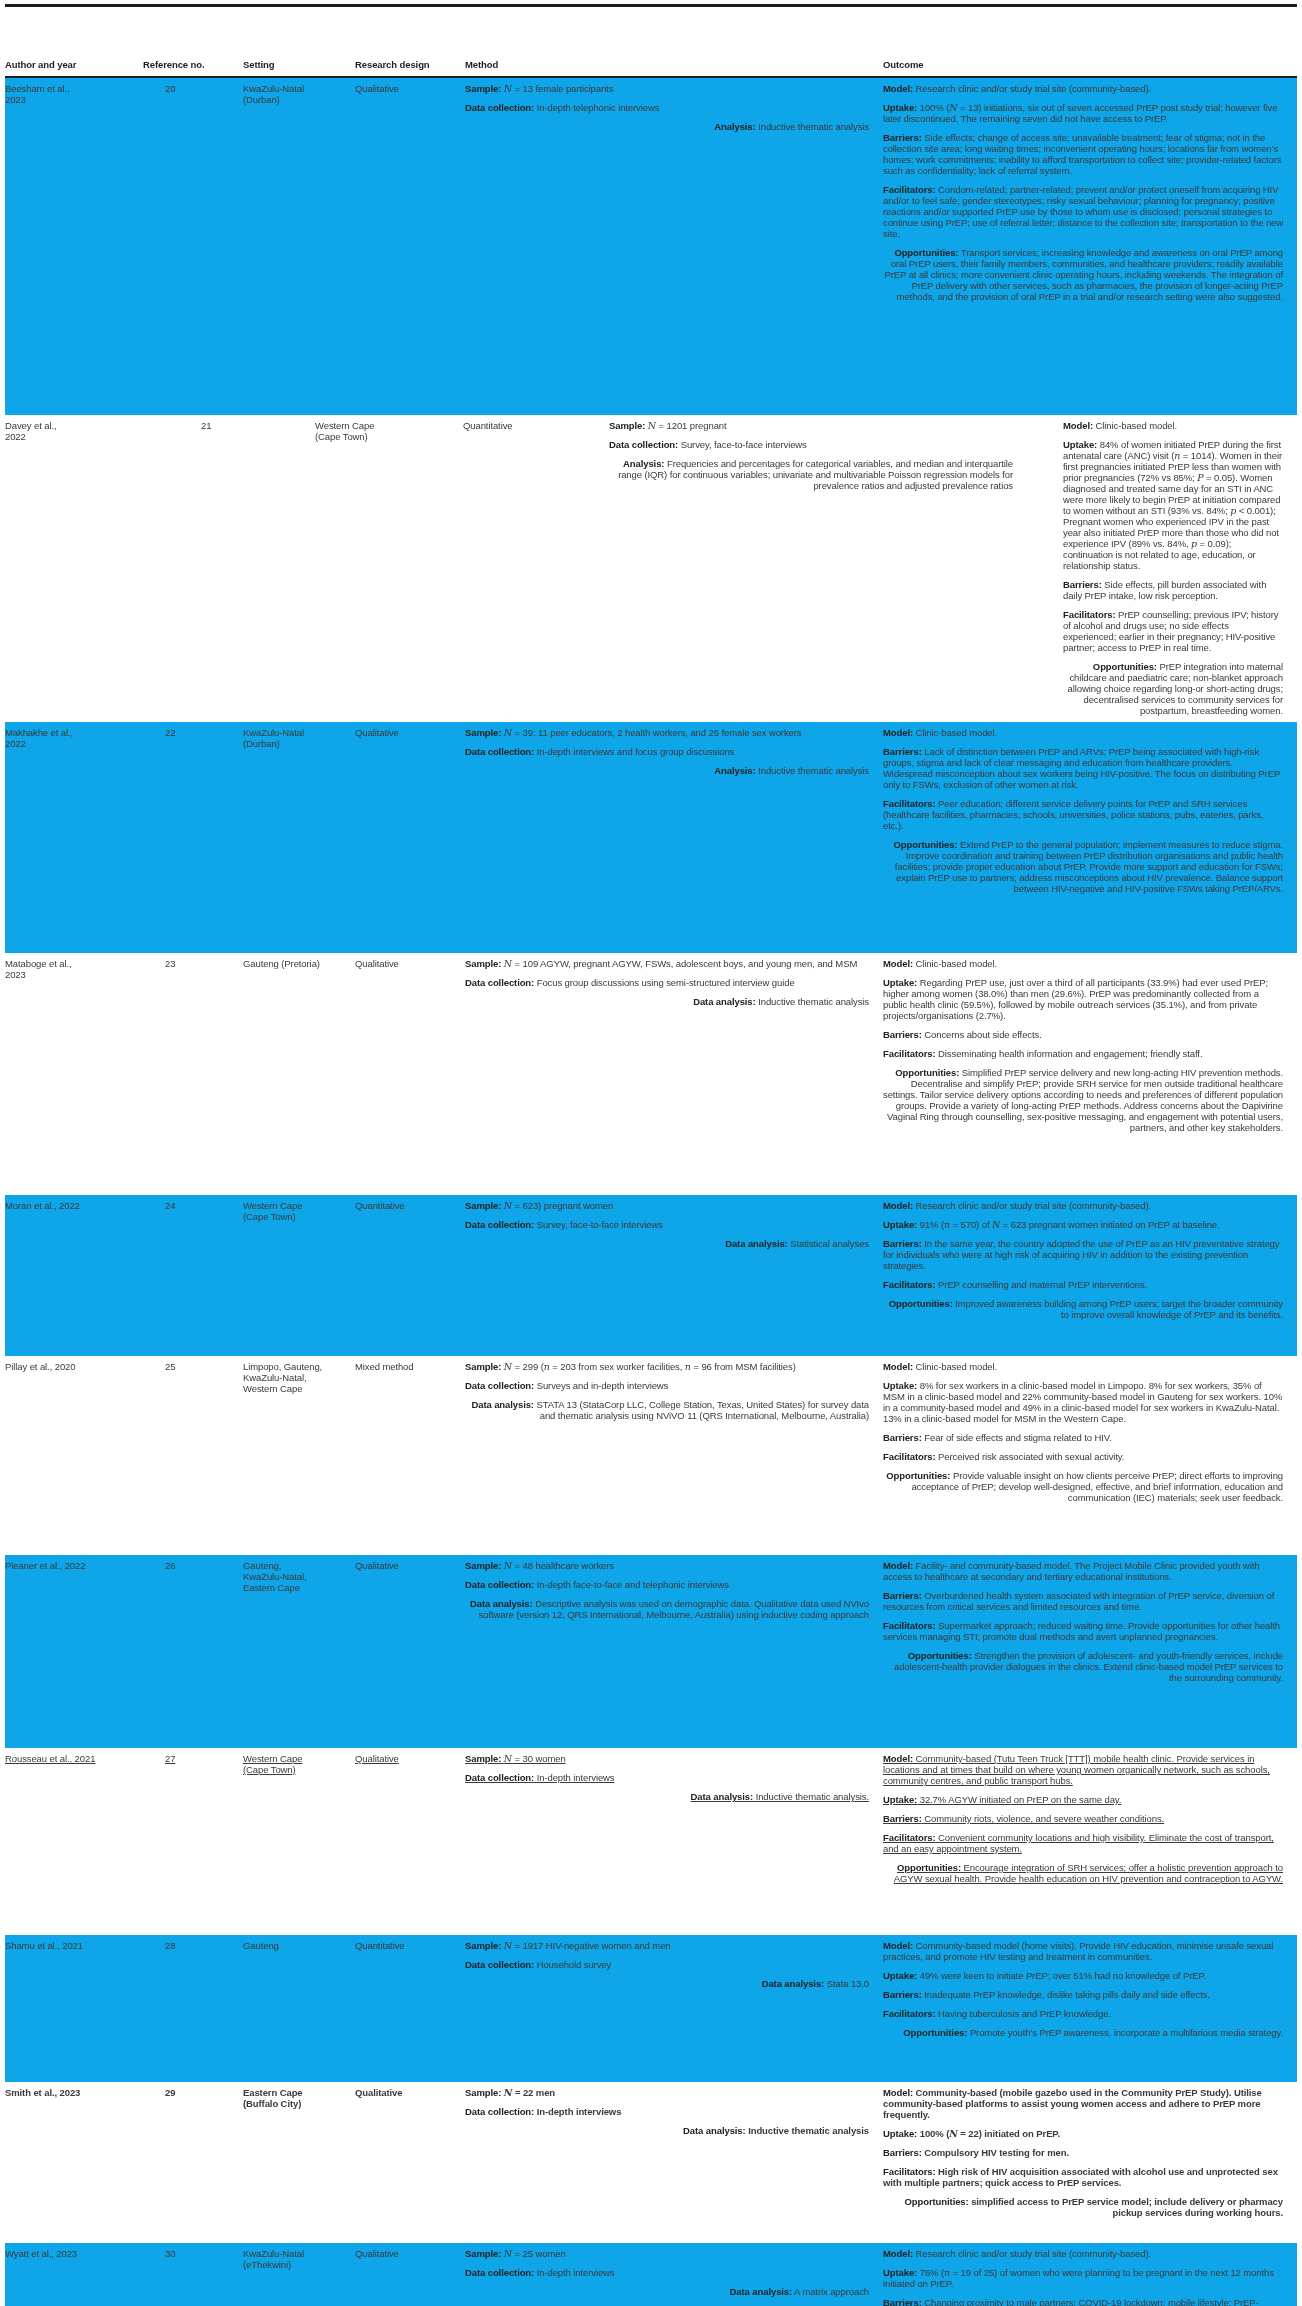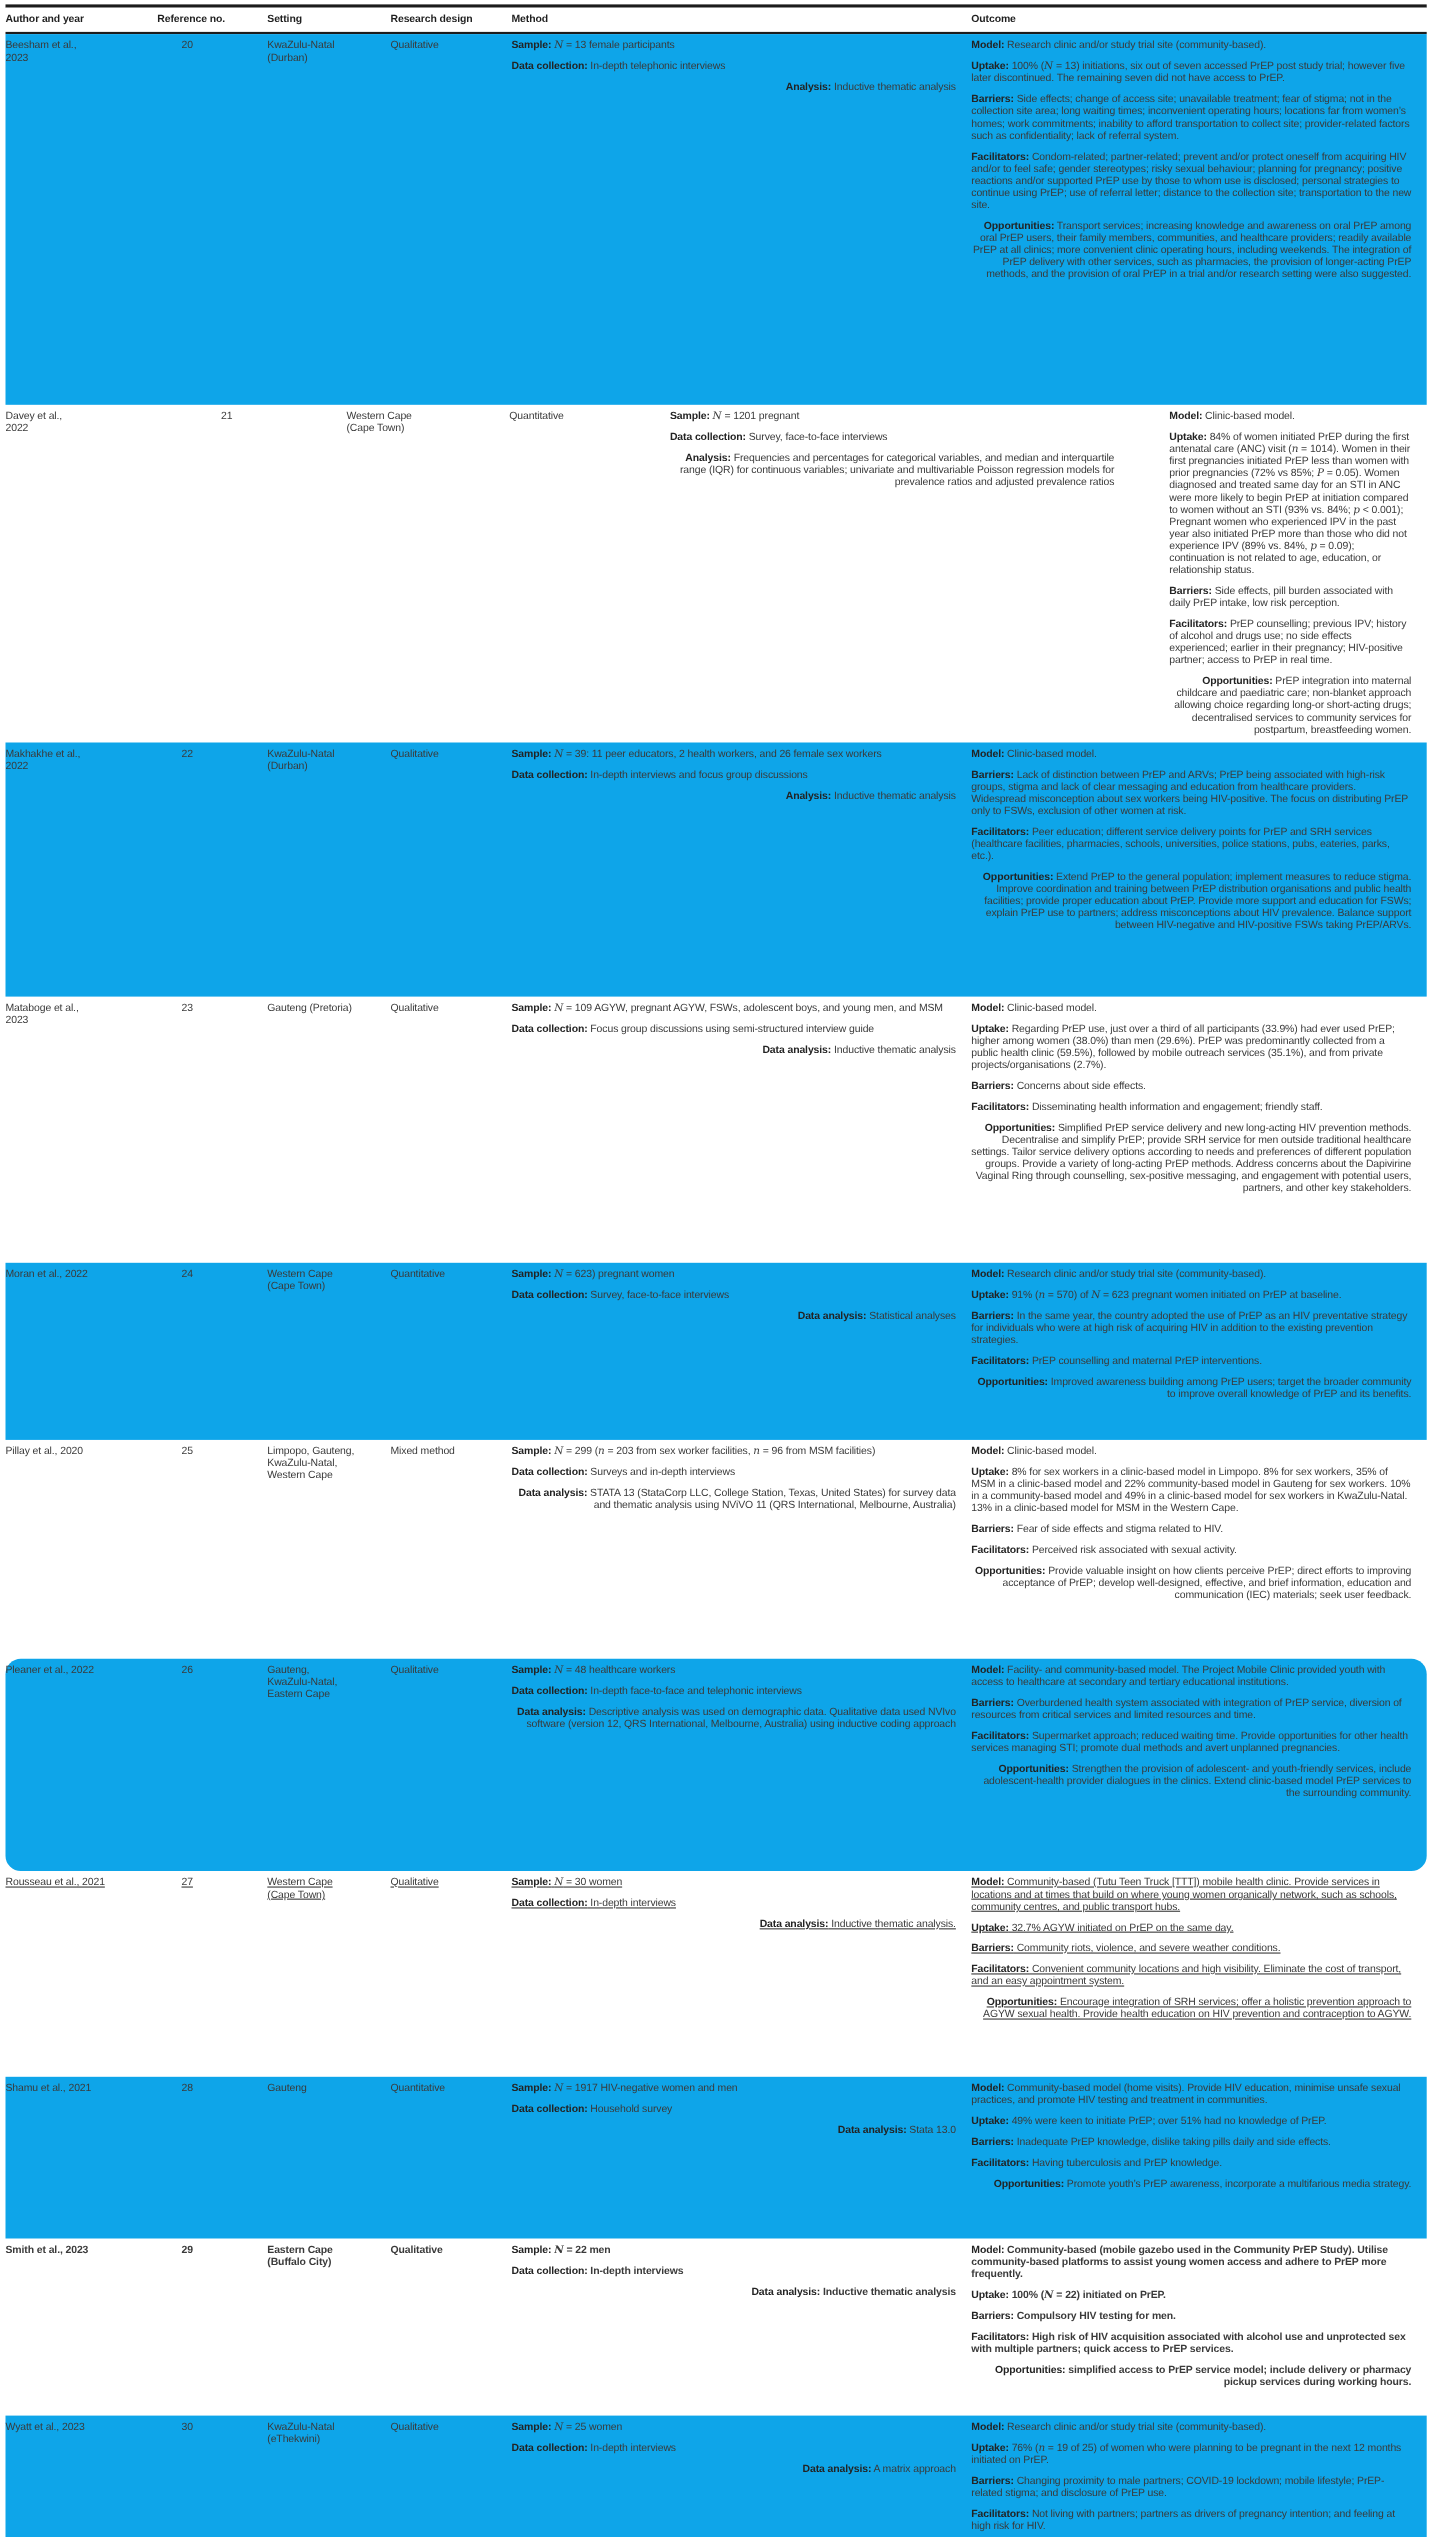--- a/index.html
+++ b/index.html
@@ -14,21 +14,21 @@
   .page{padding:4px 5px 0 5px;}
   .title{font-size:10px;line-height:13px;color:#2b2b2b;margin:2px 0 4px 0;}
   .title b{color:#1c1c1c;}
   .rule{height:3px;background:#1c1c1c;}
   .rule.mid{height:2px;}
   .grid{
     display:grid;
     grid-template-columns:133px 105px 112px 110px 418px 1fr;
   }
   .thead{padding:5px 0 6px 0;background:#ffffff;}
-  .thead .hcell{font-weight:bold;font-size:9.5px;line-height:11px;color:#1f1f1f;padding-right:8px;}
+  .thead .hcell{font-weight:bold;font-size:9.5px;line-height:11px;color:#1f1f1f;padding-right:8px;margin-top:47px;}
   .hcell.ref{padding-left:5px;}
   .trow{padding:5px 0 4px 0;}
   .trow.alt{background:#0ea5e9;}
   .cell{font-size:9.5px;line-height:11px;padding-right:10px;white-space:pre-line;}
   .cell.ref{padding-left:27px;white-space:normal;}
   .cell.method,.cell.outcome{white-space:normal;padding-right:14px;}
   .para{margin:0 0 8px 0;}
   .para:last-child{margin-bottom:2px;text-align:right;}
   .para b{color:#232323;}
   .mvar{font-family:"DejaVu Serif","Liberation Serif",serif;font-style:italic;}
@@ -162,21 +162,21 @@
           <p class="para"><b>Data analysis:</b> STATA 13 (StataCorp LLC, College Station, Texas, United States) for survey data and thematic analysis using NViVO 11 (QRS International, Melbourne, Australia)</p>
         </div>
         <div class="cell outcome">
           <p class="para"><b>Model:</b> Clinic-based model.</p>
           <p class="para"><b>Uptake:</b> 8% for sex workers in a clinic-based model in Limpopo. 8% for sex workers, 35% of MSM in a clinic-based model and 22% community-based model in Gauteng for sex workers. 10% in a community-based model and 49% in a clinic-based model for sex workers in KwaZulu-Natal. 13% in a clinic-based model for MSM in the Western Cape.</p>
           <p class="para"><b>Barriers:</b> Fear of side effects and stigma related to HIV.</p>
           <p class="para"><b>Facilitators:</b> Perceived risk associated with sexual activity.</p>
           <p class="para"><b>Opportunities:</b> Provide valuable insight on how clients perceive PrEP; direct efforts to improving acceptance of PrEP; develop well-designed, effective, and brief information, education and communication (IEC) materials; seek user feedback.</p>
         </div>
       </div>
-      <div class="grid trow alt" style="min-height: 184px; border-radius: 14px;">
+      <div class="grid trow alt" style="min-height: 184px;">
         <div class="cell author">Pleaner et al., 2022</div>
         <div class="cell ref">26</div>
         <div class="cell setting">Gauteng,
 KwaZulu-Natal,
 Eastern Cape</div>
         <div class="cell design">Qualitative</div>
         <div class="cell method">
           <p class="para"><b>Sample:</b> <i class="mvar">N</i> = 48 healthcare workers</p>
           <p class="para"><b>Data collection:</b> In-depth face-to-face and telephonic interviews</p>
           <p class="para"><b>Data analysis:</b> Descriptive analysis was used on demographic data. Qualitative data used NVIvo software (version 12, QRS International, Melbourne, Australia) using inductive coding approach</p>

